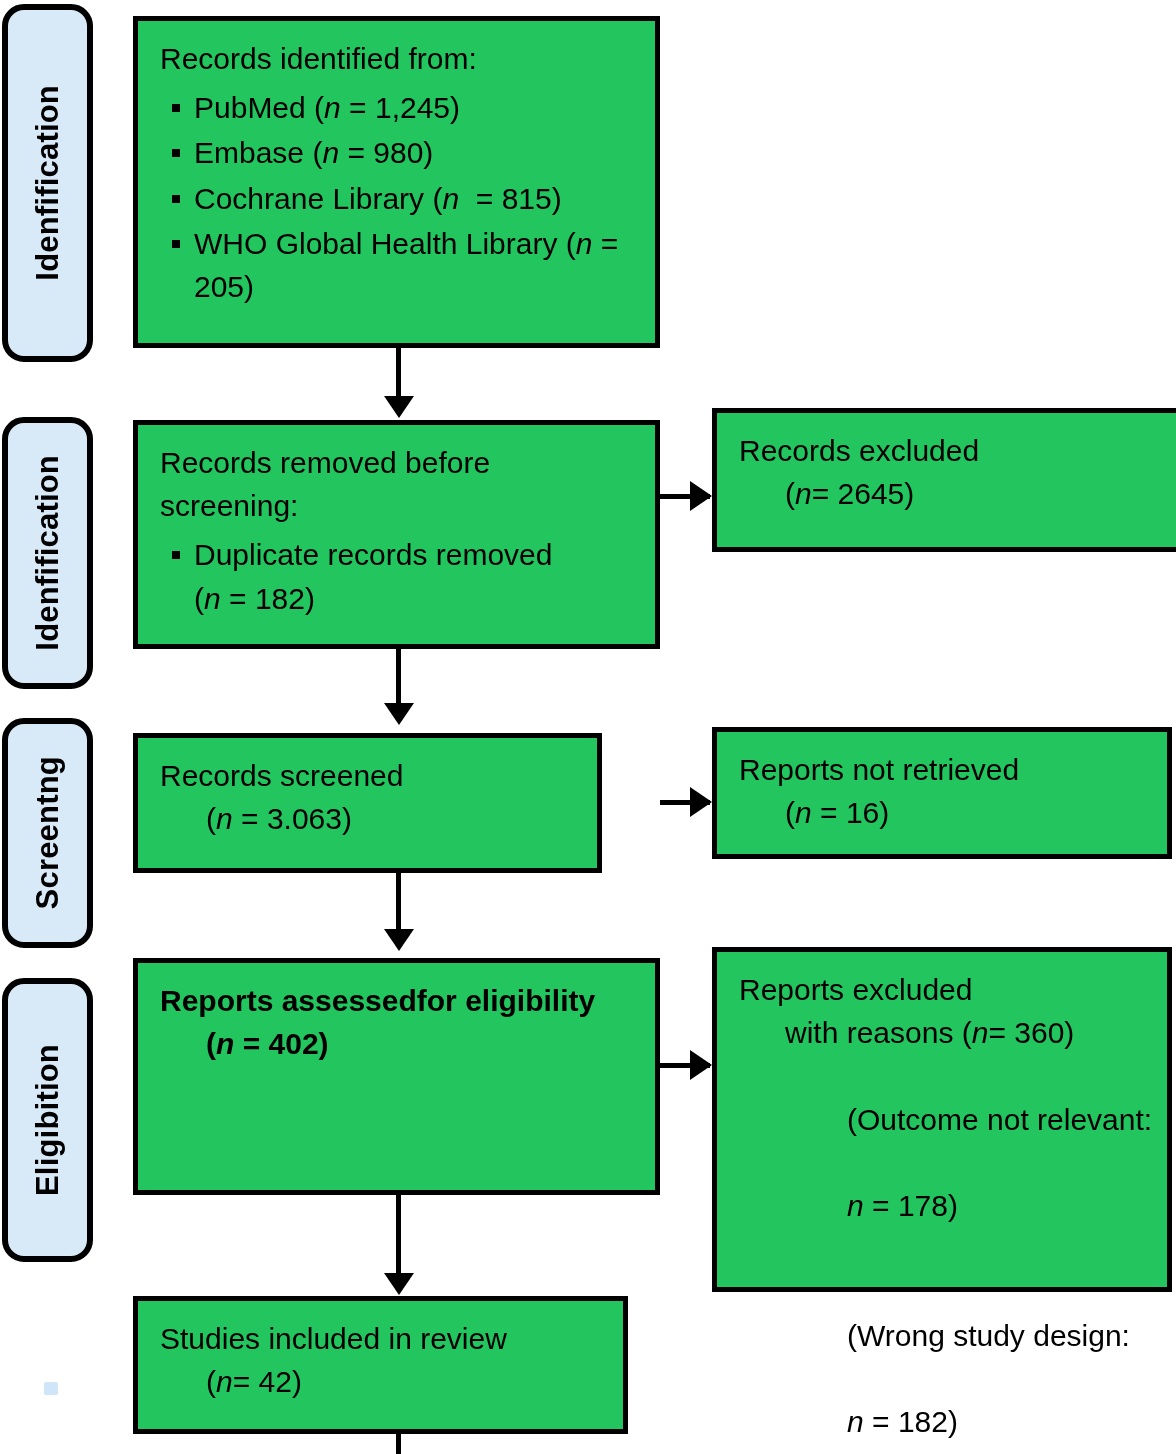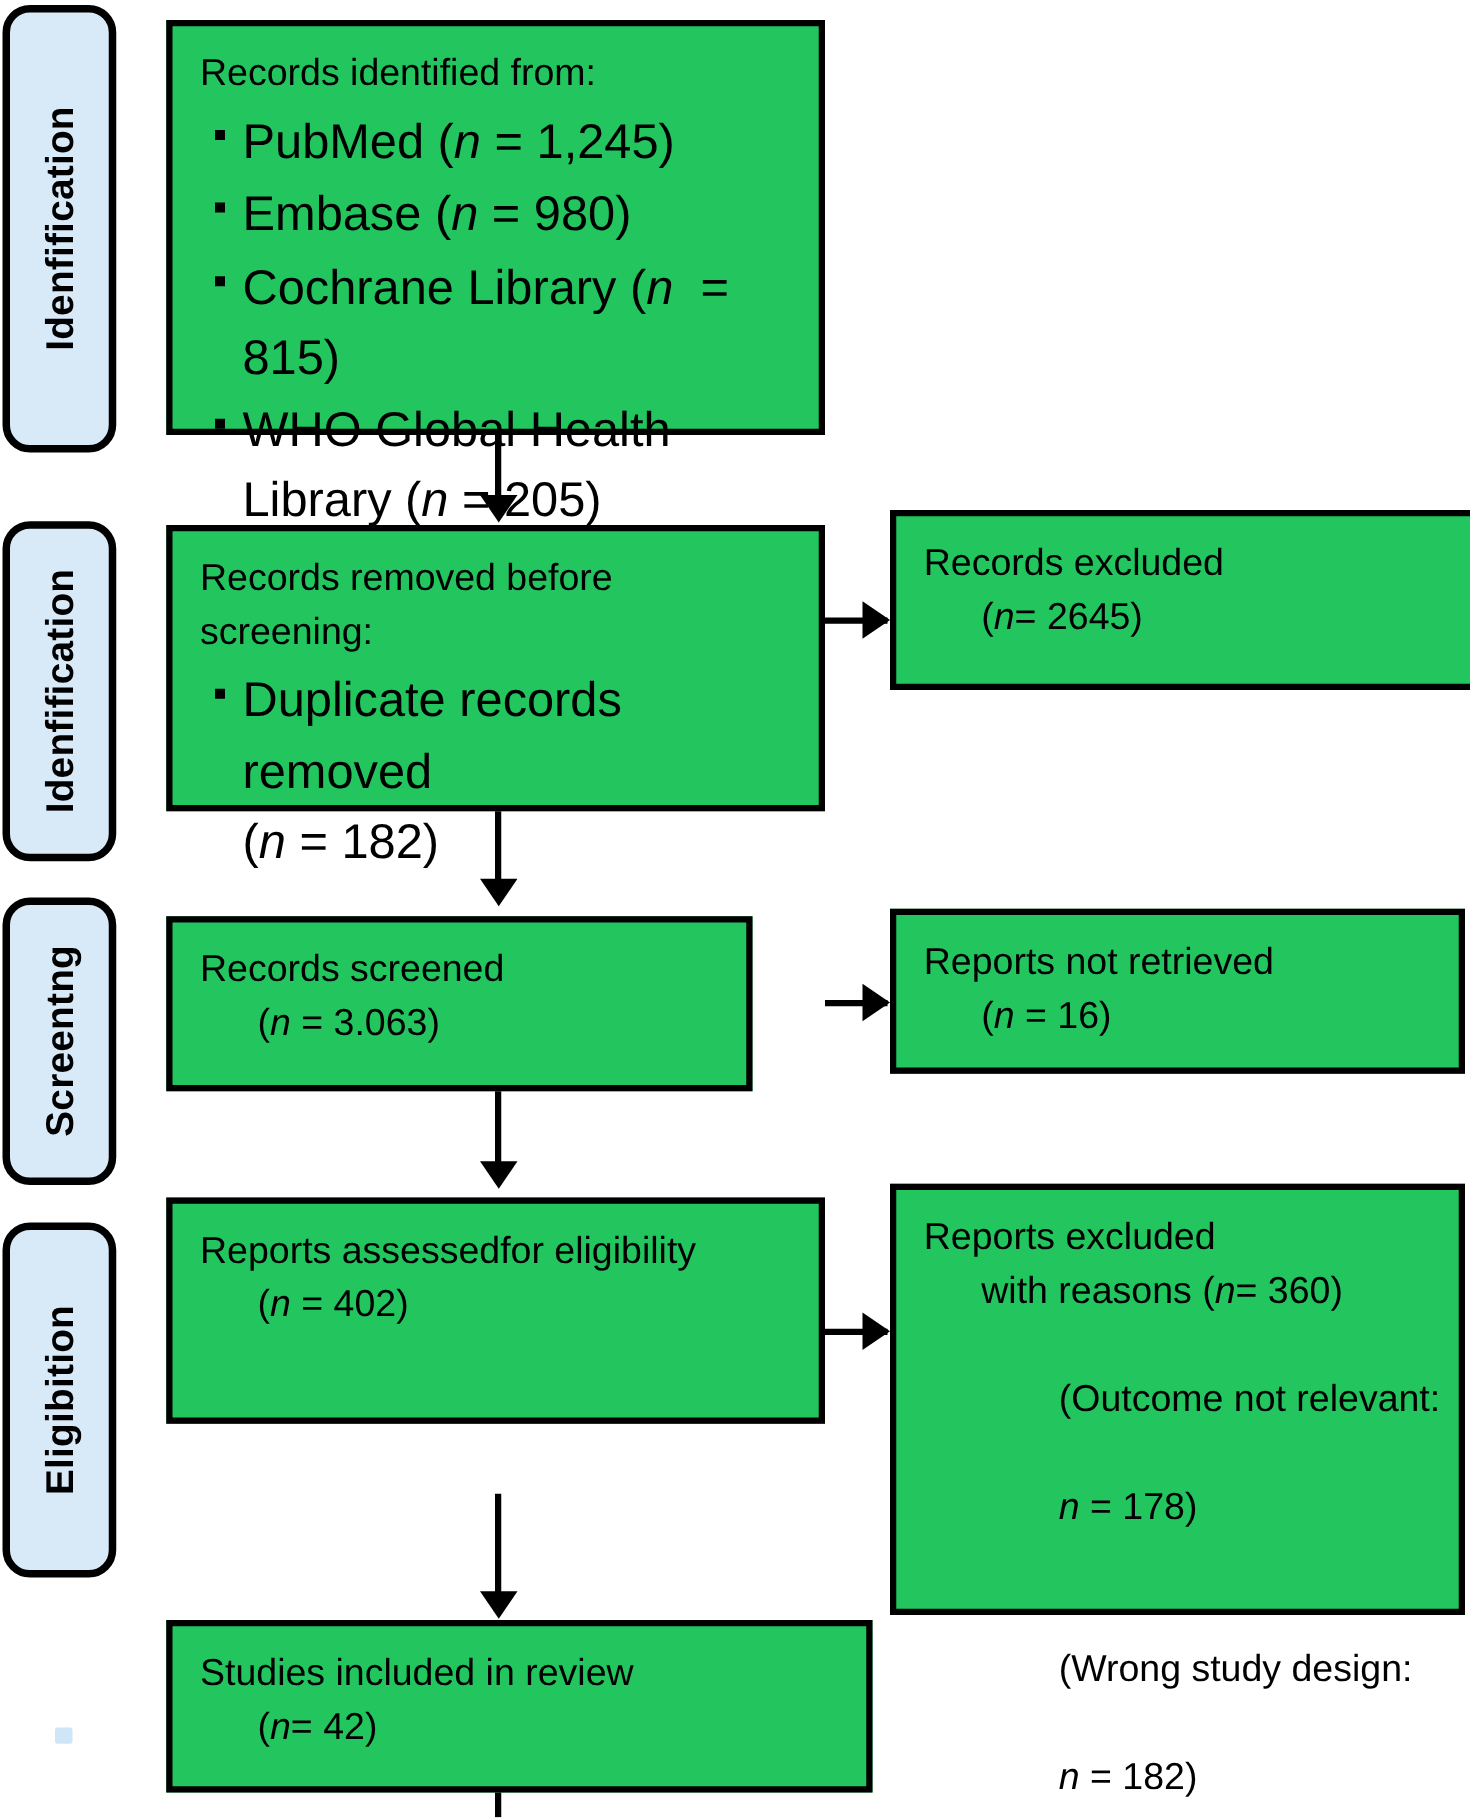--- a/index.html
+++ b/index.html
@@ -52,21 +52,21 @@
     color: #000000;
     white-space: pre;
   }
   ul.box-list {
     margin: 6px 0 0 0;
     padding: 0 0 0 34px;
     list-style: none;
   }
   ul.box-list > li {
     position: relative;
-    font-size: 39px;
+    font-size: 30px;
     line-height: 1.44;
     color: #000000;
     margin-bottom: 2px;
   }
   ul.box-list > li::before {
     content: "";
     position: absolute;
     left: -22px;
     top: 18px;
     width: 8px;
@@ -176,21 +176,21 @@
   <div class="arrow-right" style="left:690px; top:787px;"></div>
 
   <div class="flow-box" style="left:712px; top:727px; width:460px; height:132px;">
     <div class="box-title">Reports not retrieved</div>
     <div class="box-title indent-1">(<span class="ital">n</span> = 16)</div>
   </div>
 
   <div class="v-line" style="left:396px; top:873px; width:5px; height:60px;"></div>
   <div class="arrow-down" style="left:384px; top:929px;"></div>
 
-  <div class="flow-box" style="left:133px; top:958px; width:527px; height:181px;">
+  <div class="flow-box" style="left:133px; top:958px; width:527px; height:237px;font-weight:bold;">
     <div class="box-title">Reports assessedfor eligibility</div>
     <div class="box-title indent-1">(<span class="ital">n</span> = 402)</div>
   </div>
 
   <div class="h-line" style="left:660px; top:1063px; width:50px; height:5px;"></div>
   <div class="arrow-right" style="left:690px; top:1050px;"></div>
 
   <div class="flow-box" style="left:712px; top:947px; width:460px; height:345px;">
     <div class="box-title">Reports excluded</div>
     <div class="box-title indent-1">with reasons (<span class="ital">n</span>= 360)</div>
@@ -200,20 +200,20 @@
     </div>
     <div class="box-title indent-2">
       <span>(Wrong study design:</span><br>
       <span class="ital">n</span> = 182)
     </div>
   </div>
 
   <div class="v-line" style="left:396px; top:1195px; width:5px; height:82px;"></div>
   <div class="arrow-down" style="left:384px; top:1273px;"></div>
 
-  <div class="flow-box" style="left:133px; top:1296px; width:565px; height:138px;">
+  <div class="flow-box" style="left:133px; top:1296px; width:495px; height:138px;">
     <div class="box-title">Studies included in review</div>
     <div class="box-title indent-1">(<span class="ital">n</span>= 42)</div>
   </div>
 
   <div class="v-line" style="left:396px; top:1434px; width:5px; height:20px;"></div>
 
 </div>
 
 </body></html>

